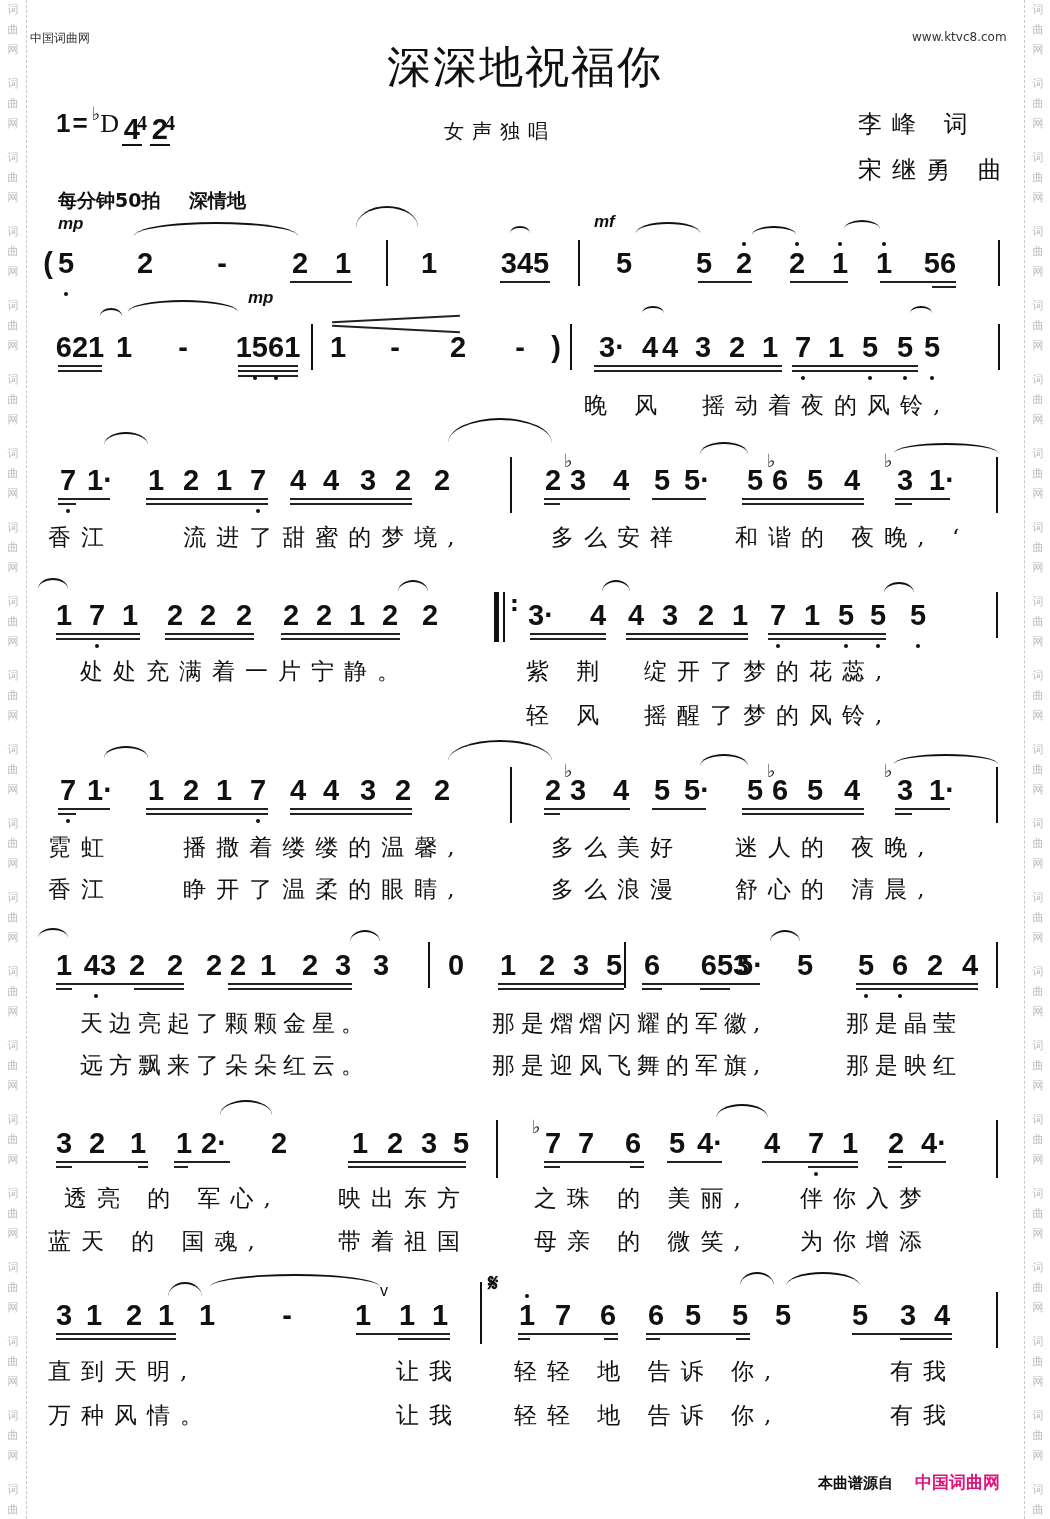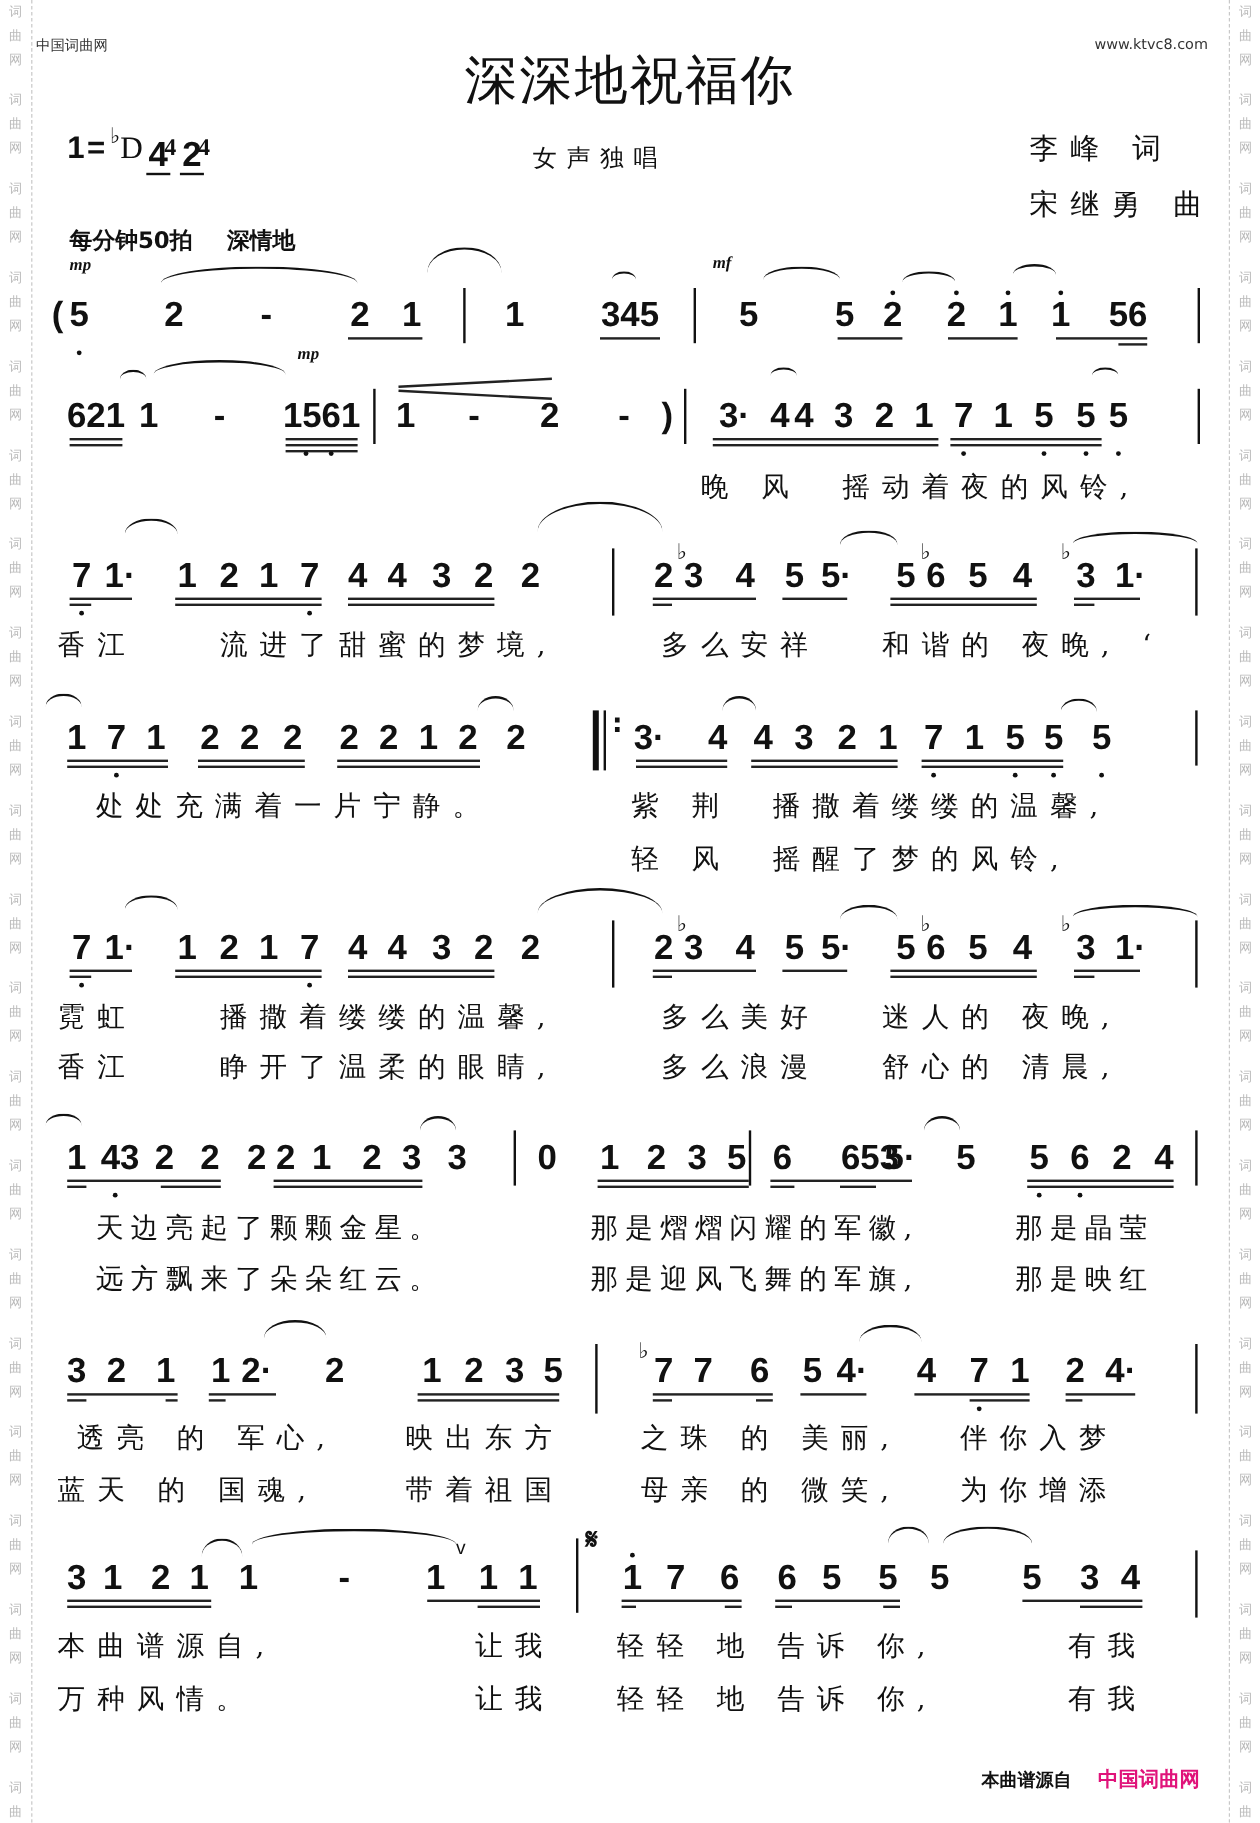--- a/index.html
+++ b/index.html
@@ -14,21 +14,21 @@
   .title{position:absolute;left:0;width:1050px;top:38px;text-align:center;font-family:"DejaVu Serif",serif;font-size:44px;letter-spacing:2px;color:#111;}
   .key{position:absolute;left:56px;top:108px;font-family:"Liberation Sans",sans-serif;font-weight:bold;font-size:26px;display:flex;align-items:center;}
   .key .flat{font-size:18px;position:relative;top:-10px;margin-left:4px;font-family:"DejaVu Serif",serif;}
   .key .D{font-family:"Liberation Serif",serif;font-weight:normal;font-size:26px;margin-right:18px;}
   .frac{display:inline-flex;flex-direction:column;align-items:center;font-family:"Liberation Serif",serif;font-size:20px;line-height:19px;margin-right:18px;font-weight:bold;}
   .frac .n{border-bottom:2px solid #111;padding:0 2px;}
   .perf{position:absolute;left:444px;top:118px;font-size:20px;letter-spacing:8px;font-family:Liberation Mono, monospace;text-align:right;}
   .credit{position:absolute;left:858px;font-size:24px;font-family:"DejaVu Serif",serif;letter-spacing:10px;}
   .tempo{position:absolute;left:58px;top:188px;font-weight:bold;font-size:19px;font-family:"DejaVu Sans",sans-serif;}
   .tempo span{margin-right:22px;}
-  .dyn{position:absolute;font-family:Liberation Serif, serif;font-style:italic;font-weight:bold;font-size:14px;}
+  .dyn{position:absolute;font-family:Liberation Sans, sans-serif;font-style:italic;font-weight:bold;font-size:17px;}
   .n{position:absolute;font-family:"Liberation Sans",sans-serif;font-weight:bold;font-size:29px;transform:translateX(-50%);line-height:30px;}
   .bar{position:absolute;width:2px;background:#111;}
   .rep-dots{position:absolute;font-weight:bold;font-size:22px;line-height:12px;}
   .beam{position:absolute;height:2px;background:#222;}
   .dot{position:absolute;width:4px;height:4px;border-radius:50%;background:#111;}
   .slur{position:absolute;border-top:2px solid #111;border-radius:50% 50% 0 0;height:20px;}
   .lyric{position:absolute;font-family:"DejaVu Serif",serif;font-size:23px;letter-spacing:10px;white-space:pre;}
   .acc{position:absolute;font-family:"DejaVu Serif",serif;font-size:18px;}
   .segno{position:absolute;font-family:"DejaVu Serif",serif;font-size:24px;font-weight:bold;}
   .footer{position:absolute;left:818px;top:1471px;font-weight:bold;font-size:15px;}
@@ -624,39 +624,39 @@
     <div class="dot" style="left:525px;top:1294px"></div>
     <div class="slur" style="left:168px;top:1282px;width:34px;height:28px"></div>
     <div class="slur" style="left:210px;top:1274px;width:170px;height:24px"></div>
     <div class="slur" style="left:740px;top:1272px;width:34px;height:26px"></div>
     <div class="slur" style="left:786px;top:1272px;width:74px;height:26px"></div>
   </div>
 
 <div class="lyric" style="left:584px;top:390px">晚 风  摇动着夜的风铃,</div>
 <div class="lyric" style="left:48px;top:522px">香江    流进了甜蜜的梦境,     多么安祥   和谐的 夜晚, ‘</div>
 <div class="lyric" style="left:80px;top:656px">处处充满着一片宁静。</div>
-<div class="lyric" style="left:526px;top:656px">紫 荆  播撒着缕缕的温馨,</div>
+<div class="lyric" style="left:526px;top:656px">紫 荆  绽开了梦的花蕊,</div>
 <div class="lyric" style="left:526px;top:700px">轻 风  摇醒了梦的风铃,</div>
 <div class="lyric" style="left:48px;top:832px">霓虹    播撒着缕缕的温馨,     多么美好   迷人的 夜晚,</div>
 <div class="lyric" style="left:48px;top:874px">香江    睁开了温柔的眼睛,     多么浪漫   舒心的 清晨,</div>
 <div class="lyric" style="left:80px;top:1008px;letter-spacing:6px">天边亮起了颗颗金星。</div>
 <div class="lyric" style="left:492px;top:1008px;letter-spacing:6px">那是熠熠闪耀的军徽,</div>
 <div class="lyric" style="left:846px;top:1008px;letter-spacing:6px">那是晶莹</div>
 <div class="lyric" style="left:80px;top:1050px;letter-spacing:6px">远方飘来了朵朵红云。</div>
 <div class="lyric" style="left:492px;top:1050px;letter-spacing:6px">那是迎风飞舞的军旗,</div>
 <div class="lyric" style="left:846px;top:1050px;letter-spacing:6px">那是映红</div>
 <div class="lyric" style="left:64px;top:1183px">透亮 的 军心,</div>
 <div class="lyric" style="left:338px;top:1183px">映出东方</div>
 <div class="lyric" style="left:534px;top:1183px">之珠 的 美丽,</div>
 <div class="lyric" style="left:800px;top:1183px">伴你入梦</div>
 <div class="lyric" style="left:48px;top:1226px">蓝天 的 国魂,</div>
 <div class="lyric" style="left:338px;top:1226px">带着祖国</div>
 <div class="lyric" style="left:534px;top:1226px">母亲 的 微笑,</div>
 <div class="lyric" style="left:800px;top:1226px">为你增添</div>
-<div class="lyric" style="left:48px;top:1356px">本曲谱源自,</div>
+<div class="lyric" style="left:48px;top:1356px">直到天明,</div>
 <div class="lyric" style="left:396px;top:1356px">让我</div>
 <div class="lyric" style="left:514px;top:1356px">轻轻 地 告诉 你,</div>
 <div class="lyric" style="left:890px;top:1356px">有我</div>
 <div class="lyric" style="left:48px;top:1400px">万种风情。</div>
 <div class="lyric" style="left:396px;top:1400px">让我</div>
 <div class="lyric" style="left:514px;top:1400px">轻轻 地 告诉 你,</div>
 <div class="lyric" style="left:890px;top:1400px">有我</div>
 
 <div class="footer">
   <span>本曲谱源自</span><span class="brand">中国词曲网</span>

